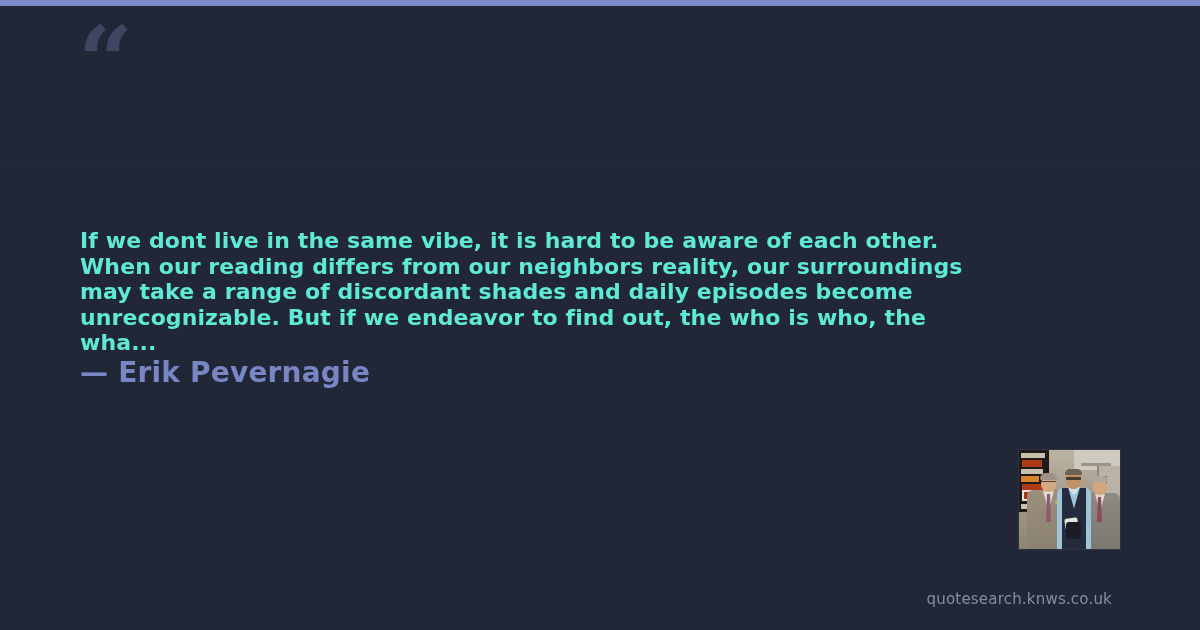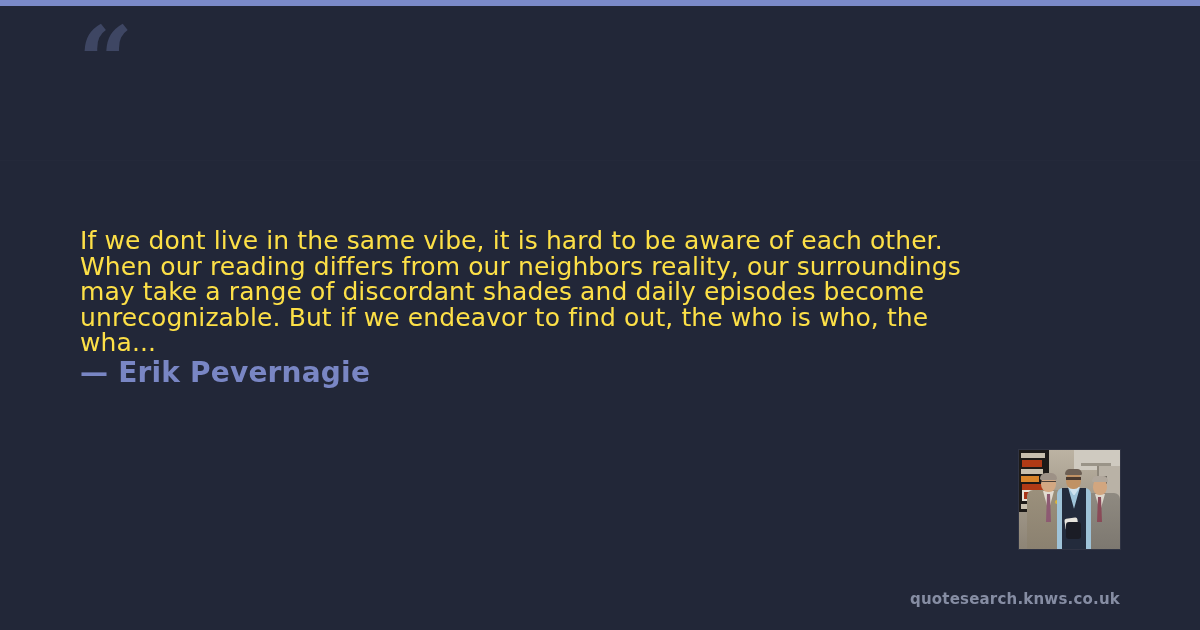--- a/index.html
+++ b/index.html
@@ -49,45 +49,44 @@
     color: #3e4663;
     letter-spacing: -2px;
     user-select: none;
   }
 
   .quote-text {
     position: absolute;
     left: 80px;
     top: 228px;
     width: 930px;
-    font-size: 25px;
+    font-size: 22px;
     line-height: 25.6px;
-    color: #fde047;
-    font-weight: 400;
+    color: #5eead4;
+    font-weight: 700;
     letter-spacing: 0.1px;
   }
 
   .author {
     position: absolute;
     left: 80px;
     top: 356px;
     font-size: 28px;
     font-weight: 700;
     color: #7986c4;
     letter-spacing: 0.2px;
   }
 
   .site {
     position: absolute;
-    right: 80px;
+    right: 88px;
     top: 590px;
     font-size: 15px;
     color: #868da3;
     letter-spacing: 0.2px;
-    font-weight: bold;
   }
 
   
   .thumb {
     position: absolute;
     left: 1019px;
     top: 450px;
     width: 101px;
     height: 99px;
     overflow: hidden;

